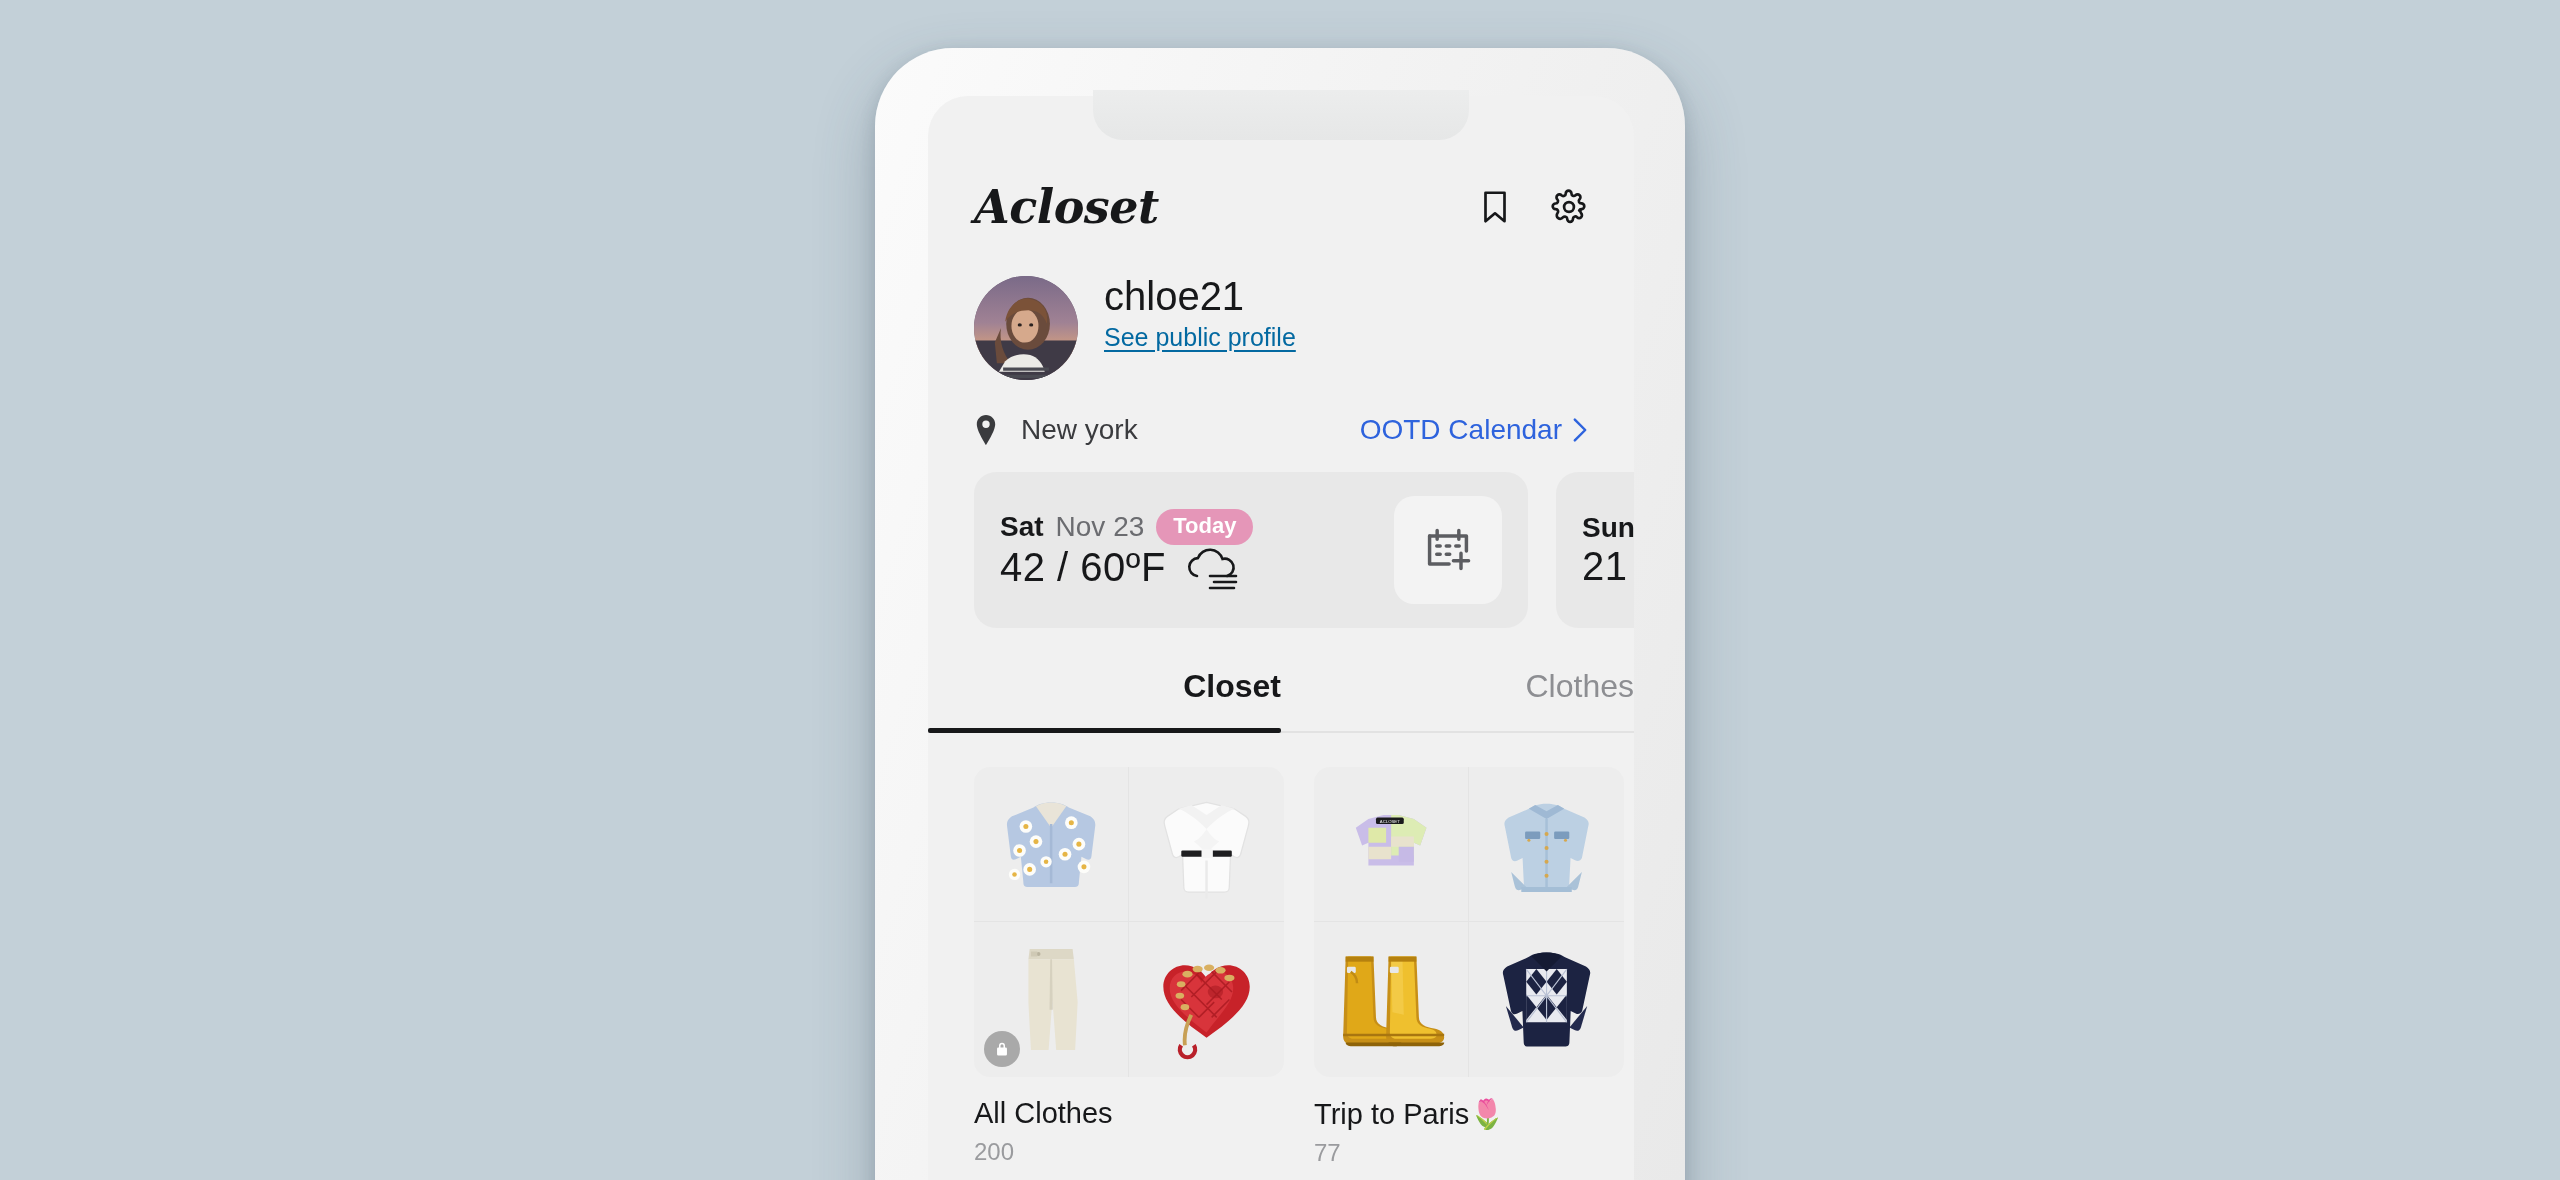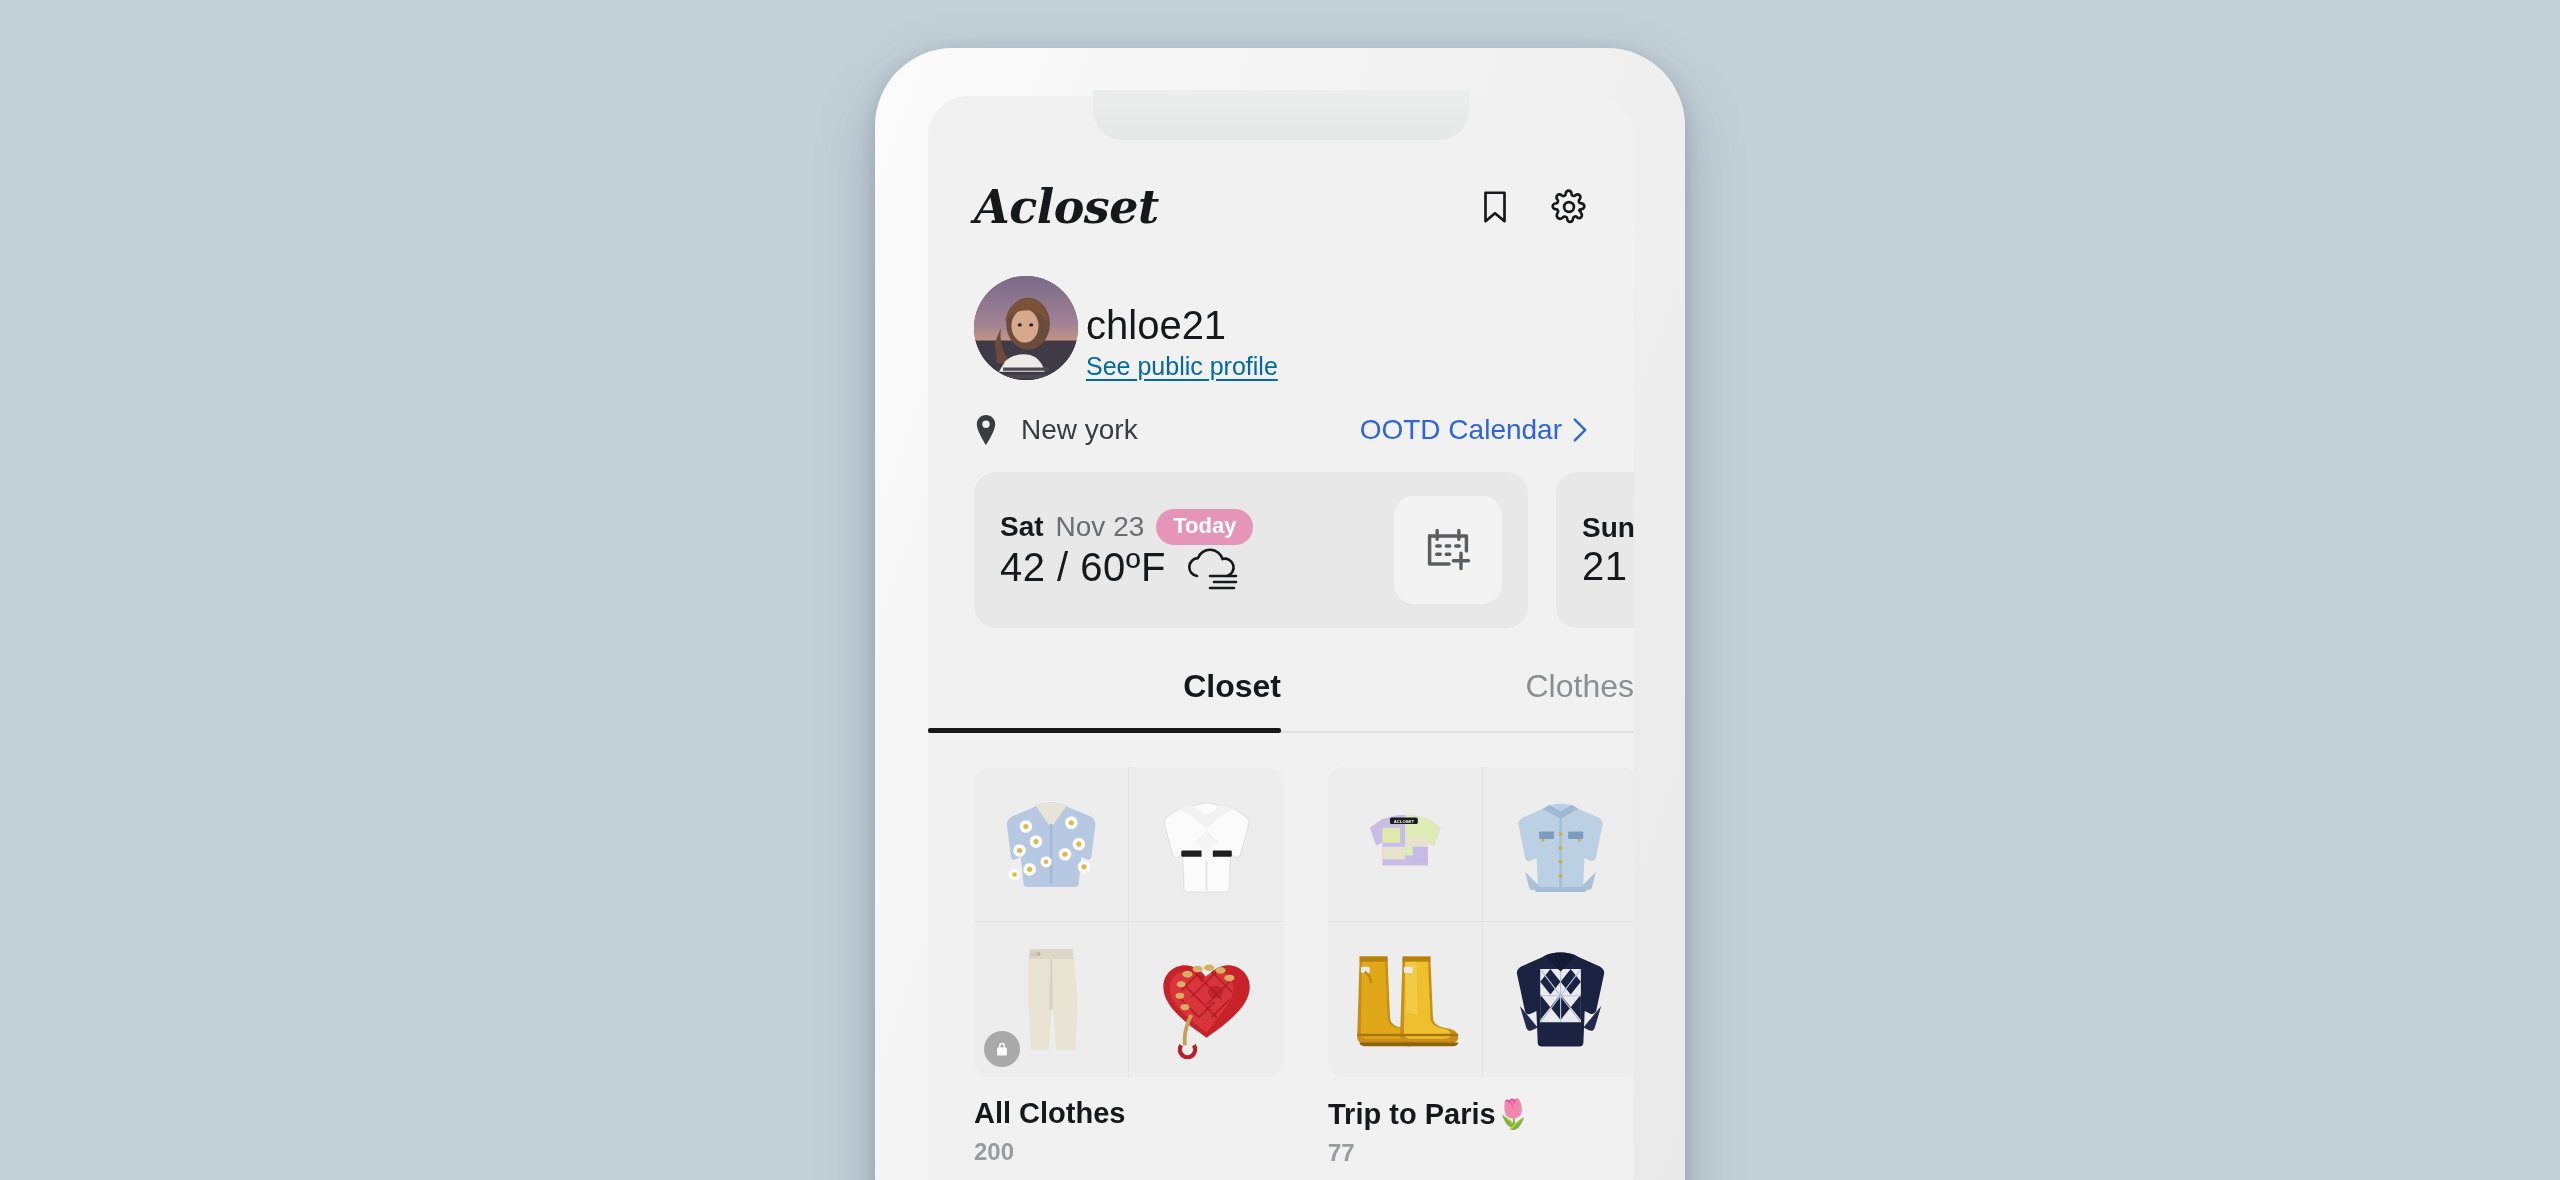--- a/index.html
+++ b/index.html
@@ -45,21 +45,21 @@
     font-family: "DejaVu Serif", serif;
     font-style: italic; font-weight: 700;
     font-size: 46px; letter-spacing: -.5px; color: #17181a;
   }
   .header-icons { display: flex; align-items: center; gap: 36px; }
   .hdr-icon { width: 38px; height: 38px; display: block; cursor: pointer; }
   .hdr-icon svg { width: 100%; height: 100%; display: block; }
 
   
   .profile-row {
-    display: flex; align-items: flex-end; gap: 8px;
+    display: flex; align-items: flex-start; gap: 26px;
     padding: 42px 46px 0 46px;
   }
   .avatar {
     width: 104px; height: 104px; border-radius: 50%;
     flex: 0 0 104px; overflow: hidden; position: relative;
     background: #6b5f72;
   }
   .avatar svg { width: 100%; height: 100%; display: block; }
   .profile-text { display: flex; flex-direction: column; gap: 8px; }
   .username { font-size: 40px; color: #17181a; line-height: 1; }
@@ -130,23 +130,22 @@
   .tab.active { color: #17181a; font-weight: 700; }
   .tab.active::after {
     content: ""; position: absolute;
     left: 0; right: 0; bottom: -2px; height: 5px;
     background: #17181a; border-radius: 2px;
   }
   .tabs-divider { height: 2px; background: #e2e2e2; }
 
   
   .collections {
-    display: flex; gap: 44px;
+    display: flex; gap: 30px;
     padding: 34px 46px 0 46px;
-    font-weight: bold;
   }
   .collection { flex: 0 0 310px; }
   .thumb-grid {
     width: 310px; height: 310px;
     background: #ededed; border-radius: 16px;
     display: grid; grid-template-columns: 1fr 1fr; grid-template-rows: 1fr 1fr;
     overflow: hidden; position: relative; cursor: pointer;
   }
   .thumb-cell {
     position: relative; display: flex;

